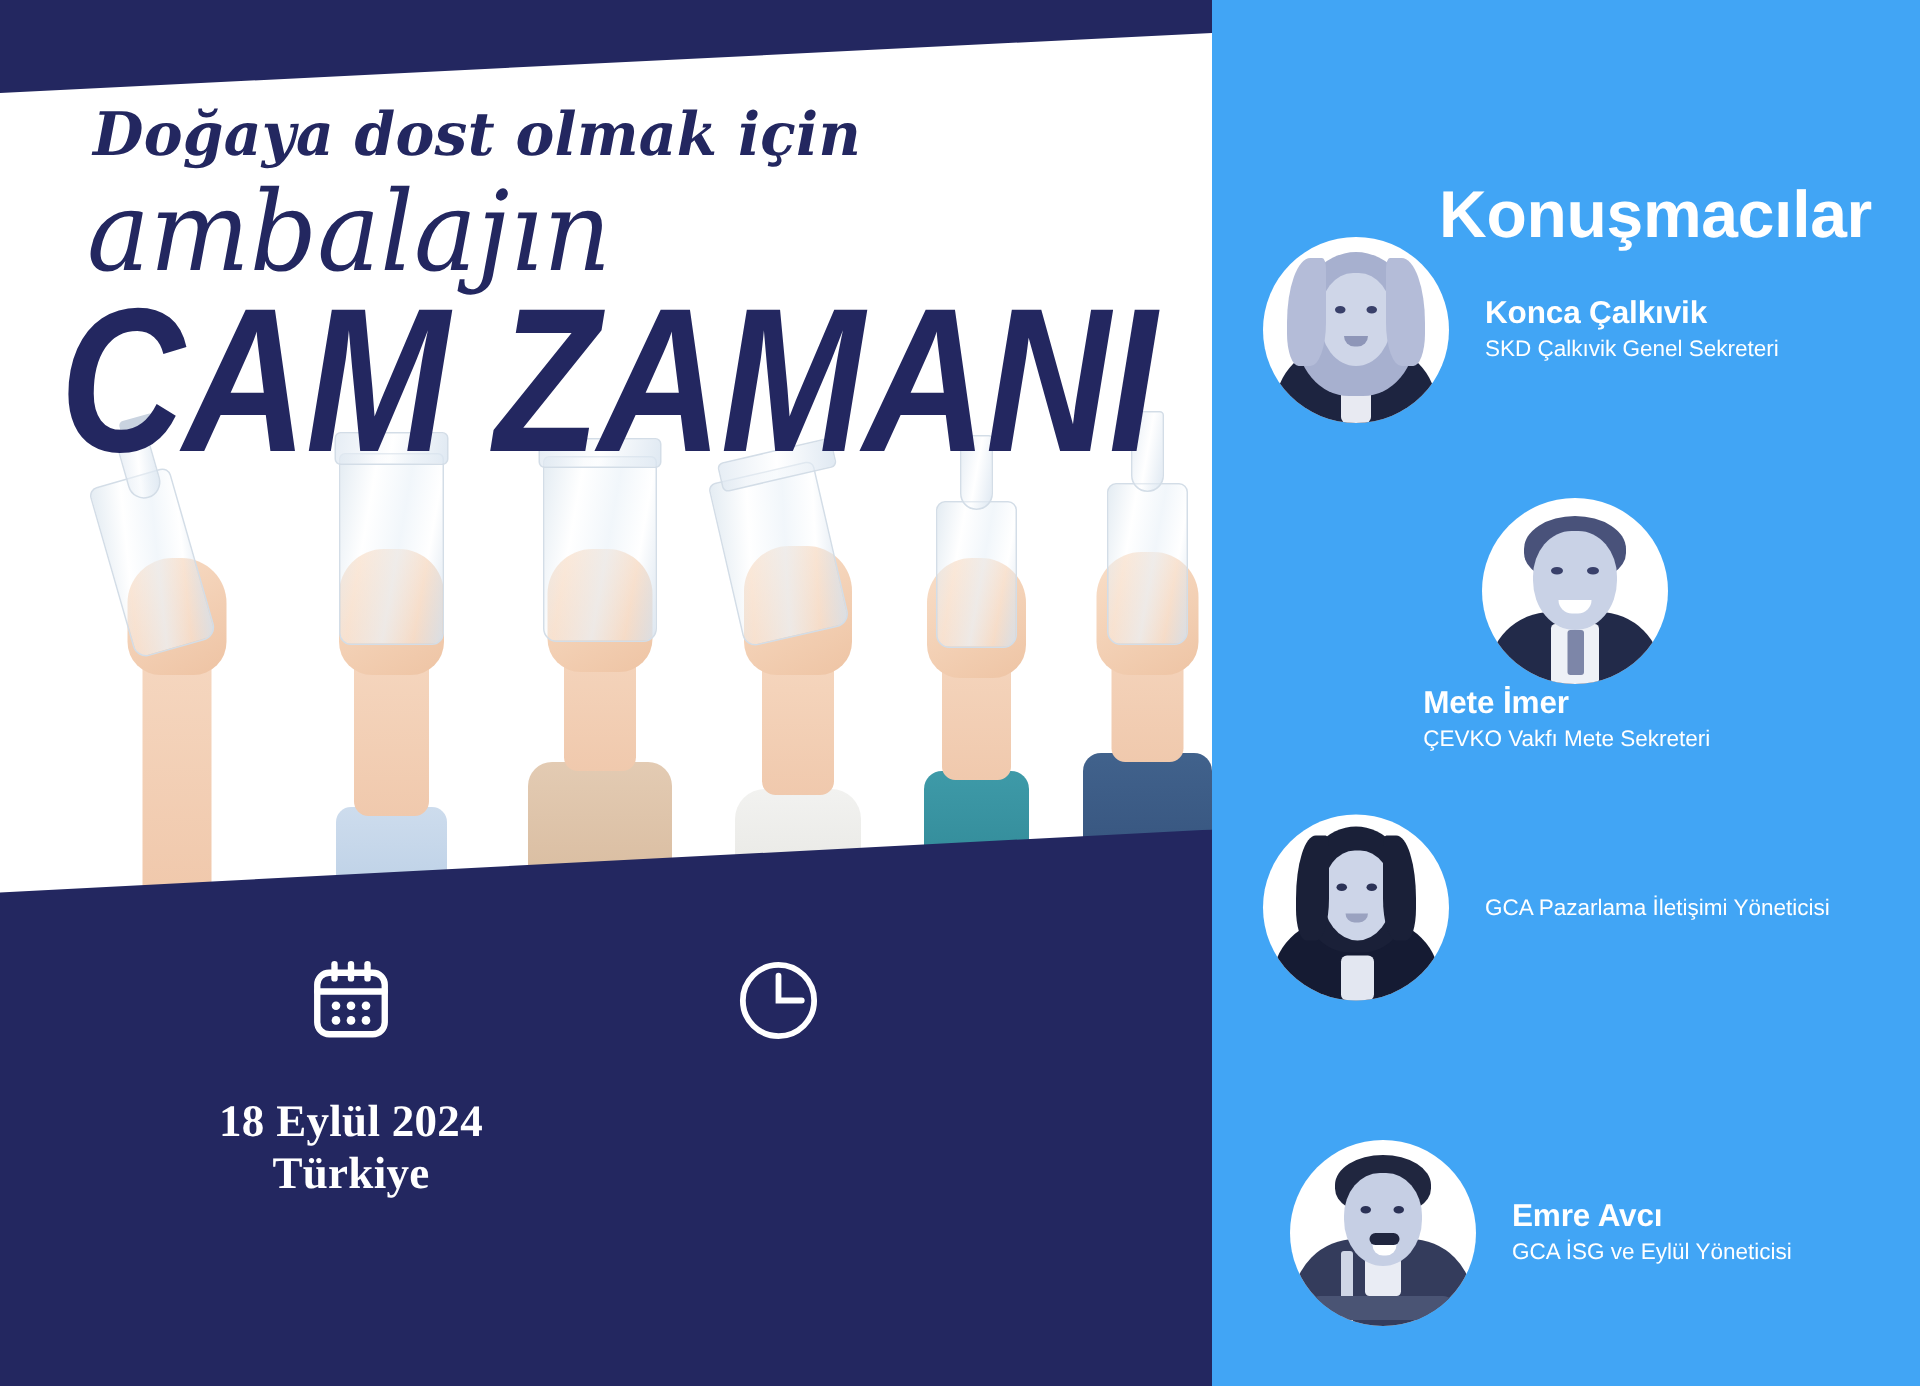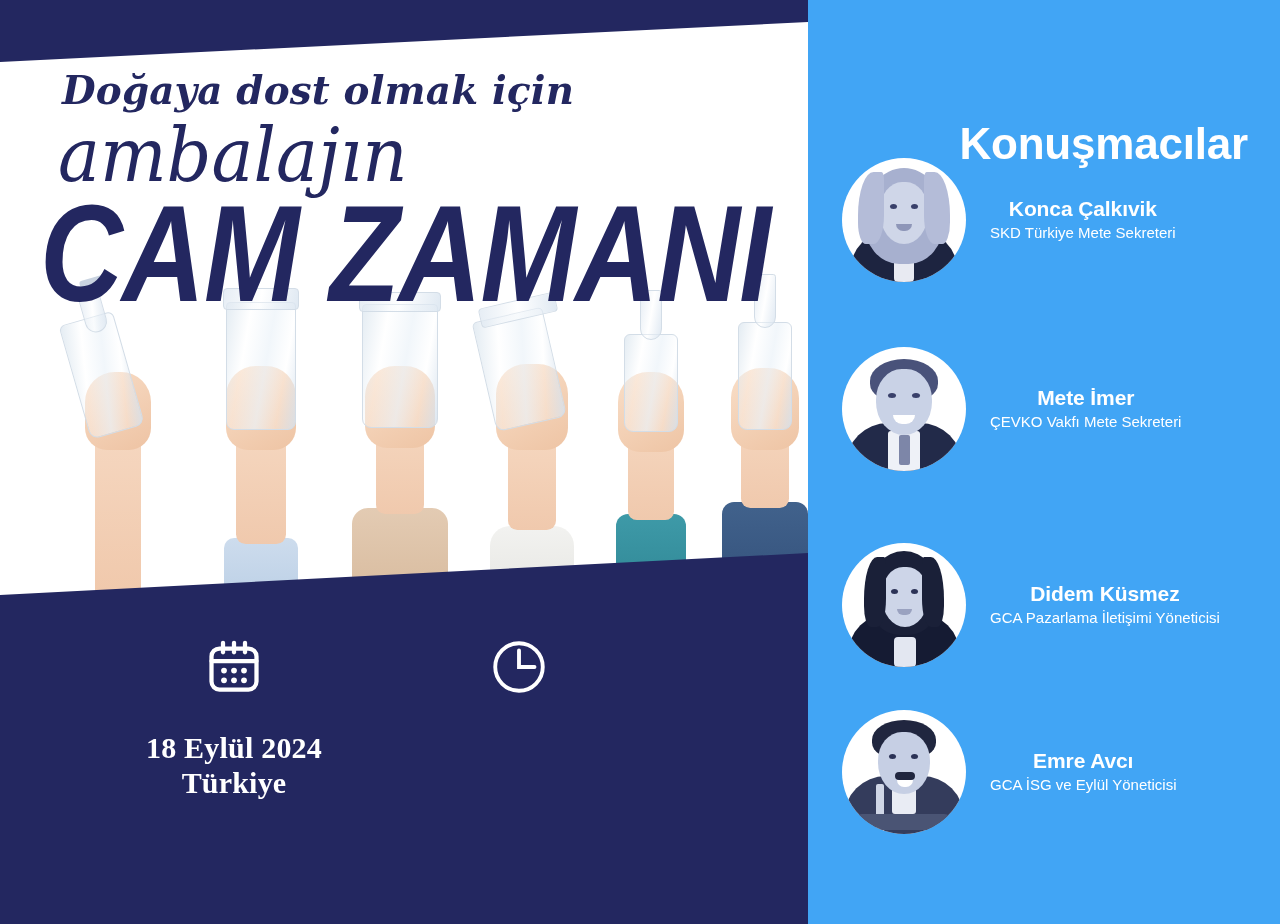--- a/index.html
+++ b/index.html
@@ -56,21 +56,21 @@
   .col-time .ic{padding-left:38px;}
   .info-text{font-size:30px;font-weight:700;line-height:1.18;letter-spacing:.2px;margin-top:26px;font-family:Liberation Serif, serif;}
   .col-date .info-text{text-align:center;width:244px;}
   .col-time .info-text{text-align:left;padding-left:2px;white-space:nowrap;}
 
   
   .right-panel{position:absolute;left:808px;top:0;width:472px;height:924px;background:#41a5f5;}
   .panel-title{position:absolute;right:32px;top:95px;font-size:44px;font-weight:700;color:#fff;
                letter-spacing:-.2px;font-family:"Liberation Sans", sans-serif;margin-top:24px;}
 
-  .speaker{position:absolute;left:0;width:449px;display:flex;align-items:center;text-align:center;}
+  .speaker{position:absolute;left:0;width:449px;display:flex;align-items:center;}
   .avatar{position:relative;width:124px;height:124px;border-radius:50%;overflow:hidden;
           background:#ffffff;flex:0 0 124px;margin-left:34px;}
   .sp-text{margin-left:24px;}
   .sp-name{font-size:21px;font-weight:700;color:#ffffff;line-height:1.2;letter-spacing:-.1px;}
   .sp-role{font-size:15px;font-weight:400;color:#ffffff;line-height:1.35;margin-top:2px;}
 
   
   .pf{position:absolute;}
   .p-hair{border-radius:50% 50% 44% 44%;}
   .p-face{border-radius:46% 46% 50% 50%;}
@@ -192,25 +192,25 @@
         <div class="pf p-hair" style="left:22px;top:10px;width:80px;height:96px;background:#a7b0cf;"></div>
         <div class="pf p-face" style="left:38px;top:24px;width:48px;height:62px;background:#cfd6e8;"></div>
         <div class="pf p-eye" style="left:48px;top:46px;width:7px;height:5px;background:#39406a;"></div>
         <div class="pf p-eye" style="left:69px;top:46px;width:7px;height:5px;background:#39406a;"></div>
         <div class="pf p-mouth" style="left:54px;top:66px;width:16px;height:7px;background:#8e96b8;"></div>
         <div class="pf" style="left:16px;top:14px;width:26px;height:72px;background:#b4bcd8;border-radius:60% 10% 40% 30%;"></div>
         <div class="pf" style="left:82px;top:14px;width:26px;height:72px;background:#b4bcd8;border-radius:10% 60% 30% 40%;"></div>
       </div>
       <div class="sp-text">
         <div class="sp-name">Konca Çalkıvik</div>
-        <div class="sp-role">SKD Türkiye Mete Sekreteri</div>
-      </div>
-    </div>
-
-    <div class="speaker" style="top:347px;">
+        <div class="sp-role">SKD Çalkıvik Genel Sekreteri</div>
+      </div>
+    </div>
+
+    <div class="speaker" style="top:332px;flex-direction:column;">
       <div class="avatar">
         <div class="pf p-body" style="left:4px;bottom:0;width:116px;height:48px;background:#222a49;"></div>
         <div class="pf" style="left:46px;bottom:0;width:32px;height:40px;background:#eef1f7;border-radius:3px;"></div>
         <div class="pf" style="left:57px;bottom:6px;width:11px;height:30px;background:#7d86a8;border-radius:2px;"></div>
         <div class="pf p-hair" style="left:28px;top:12px;width:68px;height:44px;background:#49527a;"></div>
         <div class="pf p-face" style="left:34px;top:22px;width:56px;height:66px;background:#c9d2e6;"></div>
         <div class="pf p-eye" style="left:46px;top:46px;width:8px;height:5px;background:#39406a;"></div>
         <div class="pf p-eye" style="left:70px;top:46px;width:8px;height:5px;background:#39406a;"></div>
         <div class="pf p-mouth" style="left:51px;top:68px;width:22px;height:9px;background:#ffffff;"></div>
       </div>
@@ -226,26 +226,25 @@
         <div class="pf" style="left:52px;bottom:0;width:22px;height:30px;background:#e3e7f1;border-radius:4px;"></div>
         <div class="pf p-hair" style="left:26px;top:8px;width:72px;height:84px;background:#1a2038;"></div>
         <div class="pf p-face" style="left:40px;top:24px;width:46px;height:60px;background:#cdd5e8;"></div>
         <div class="pf p-eye" style="left:49px;top:46px;width:7px;height:5px;background:#2b3256;"></div>
         <div class="pf p-eye" style="left:69px;top:46px;width:7px;height:5px;background:#2b3256;"></div>
         <div class="pf p-mouth" style="left:55px;top:66px;width:15px;height:6px;background:#9aa2c0;"></div>
         <div class="pf" style="left:22px;top:14px;width:22px;height:70px;background:#1a2038;border-radius:60% 10% 40% 30%;"></div>
         <div class="pf" style="left:80px;top:14px;width:22px;height:70px;background:#1a2038;border-radius:10% 60% 30% 40%;"></div>
       </div>
       <div class="sp-text">
-        <div class="sp-name">Didem Küsmez</div>
         <div class="sp-role">GCA Pazarlama İletişimi Yöneticisi</div>
       </div>
     </div>
 
-    <div class="speaker" style="top:710px;">
+    <div class="speaker" style="top:760px;padding-left:18px;">
       <div class="avatar">
         <div class="pf p-body" style="left:2px;bottom:0;width:120px;height:58px;background:#343c5c;"></div>
         <div class="pf" style="left:50px;bottom:20px;width:24px;height:26px;background:#e9ecf4;border-radius:3px;"></div>
         <div class="pf" style="left:34px;bottom:0;width:8px;height:50px;background:#cfd6e6;border-radius:2px;"></div>
         <div class="pf" style="left:12px;bottom:4px;width:98px;height:16px;background:#4a5474;border-radius:10px;"></div>
         <div class="pf p-hair" style="left:30px;top:10px;width:64px;height:40px;background:#20263f;"></div>
         <div class="pf p-face" style="left:36px;top:22px;width:52px;height:62px;background:#c6cfe4;"></div>
         <div class="pf p-eye" style="left:47px;top:44px;width:7px;height:5px;background:#2b3256;"></div>
         <div class="pf p-eye" style="left:69px;top:44px;width:7px;height:5px;background:#2b3256;"></div>
         <div class="pf" style="left:53px;top:62px;width:20px;height:8px;background:#20263f;border-radius:4px;"></div>

